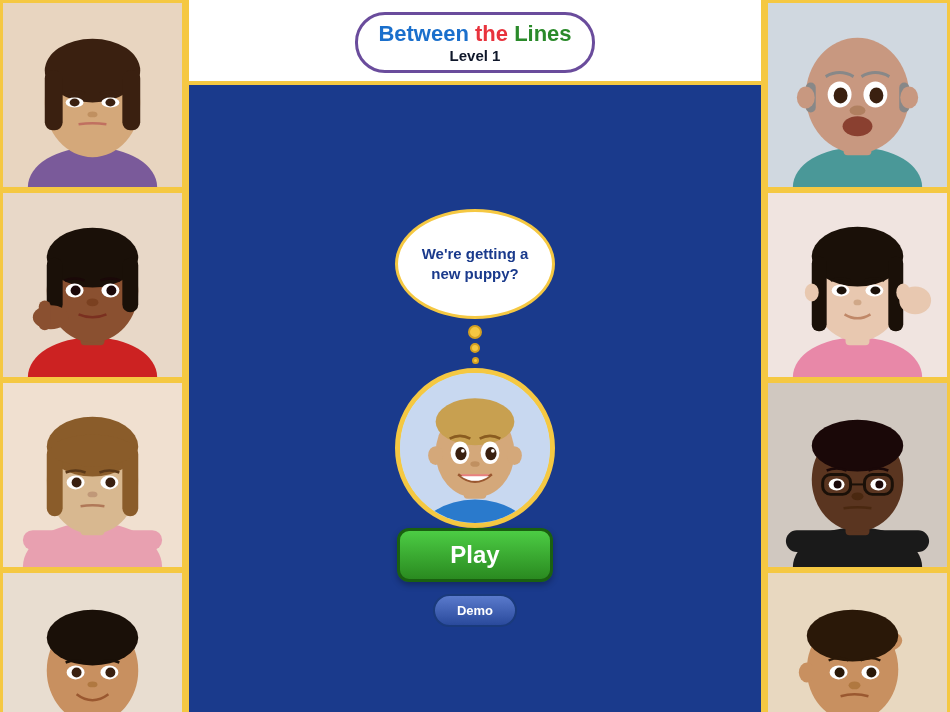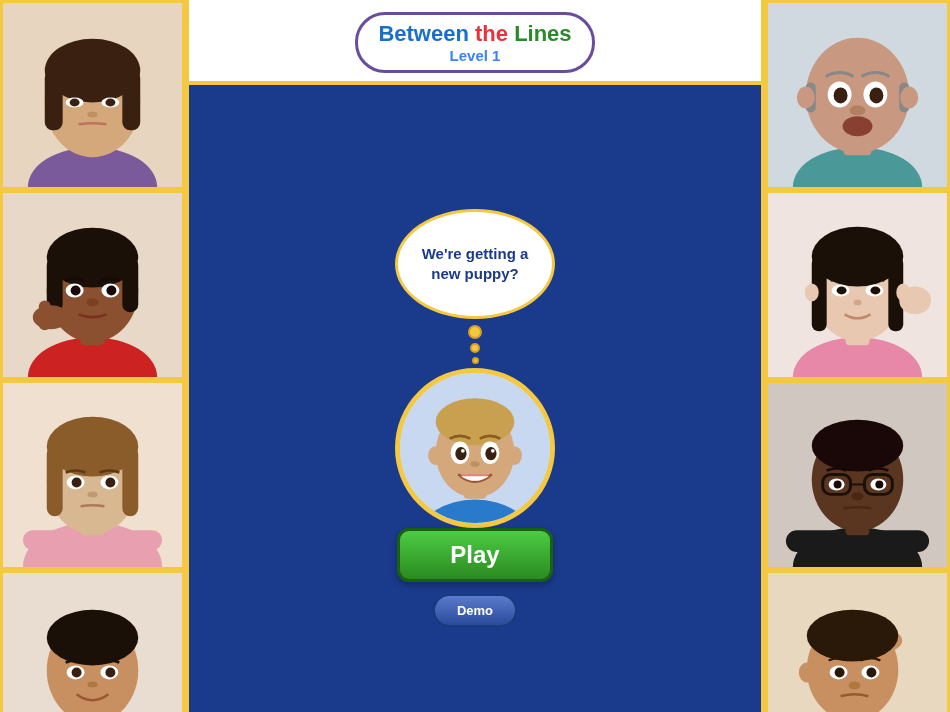--- a/index.html
+++ b/index.html
@@ -91,21 +91,21 @@
       line-height: 1.2;
     }
 
     .title-between { color: #1a6fcc; }
     .title-the { color: #e8333d; }
     .title-lines { color: #2a8a2a; }
 
     .title-level {
       font-size: 15px;
       font-weight: bold;
-      color: #3b82f6;
+      color: #0f172a;
       display: block;
       text-align: center;
     }
 
     
     .center-content {
       flex: 1;
       display: flex;
       flex-direction: column;
       align-items: center;

